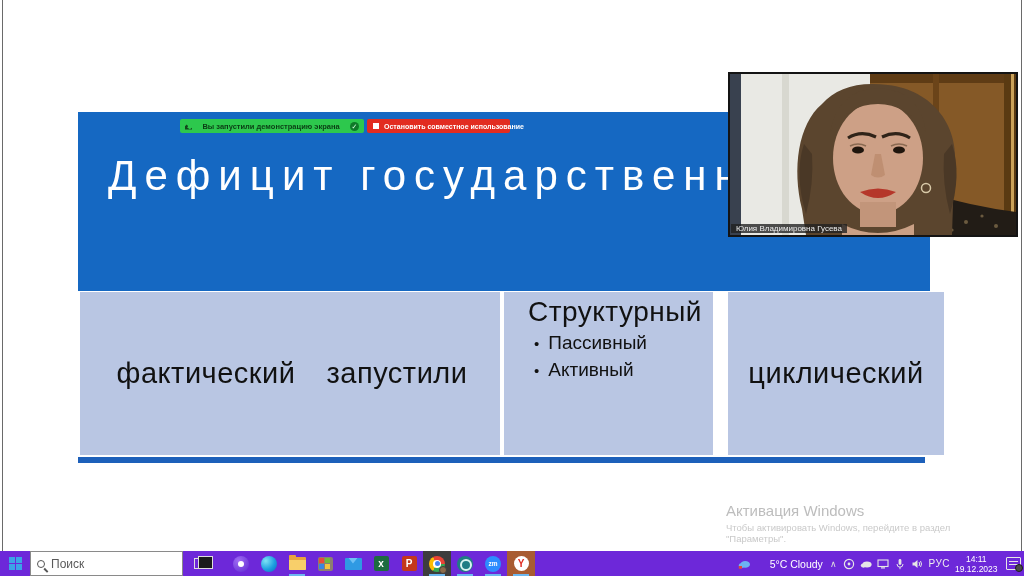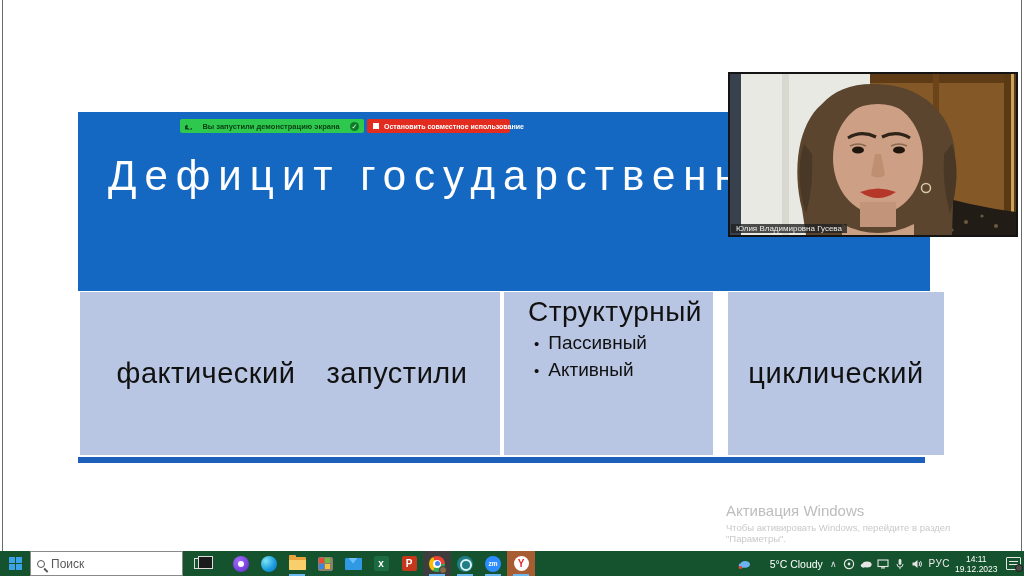--- a/index.html
+++ b/index.html
@@ -54,21 +54,21 @@
 
   
   .webcam { position:absolute; left:728px; top:72px; width:290px; height:165px;
             border:2px solid #141414; background:#e9e9e5; cursor:move; }
   .webcam svg { display:block; }
   .name-label { position:absolute; left:1px; bottom:2px; background:rgba(32,32,32,0.78);
                 color:#eee; font-size:8px; padding:0 5px; white-space:nowrap; }
 
   
   .taskbar { position:absolute; left:0; top:551px; width:1024px; height:25px;
-             background:#14532d; display:flex; align-items:flex-start; }
+             background:#6d28d9; display:flex; align-items:flex-start; }
   .tb-btn { height:25px; display:flex; align-items:center; justify-content:center;
             position:relative; cursor:pointer; flex:none; }
   .start-btn { width:30px; }
   .win-logo { width:13px; height:13px; display:grid; grid-template-columns:6px 6px;
               grid-template-rows:6px 6px; gap:1px; }
   .win-logo i { background:#3ba3e8; }
   .search-box { width:153px; height:25px; background:#fff; border:1px solid #8a8a8a;
                 display:flex; align-items:center; padding:0 6px; flex:none; }
   .mag-icon { width:8px; height:8px; border:1.5px solid #555; border-radius:50%;
               position:relative; margin-right:6px; flex:none; }

